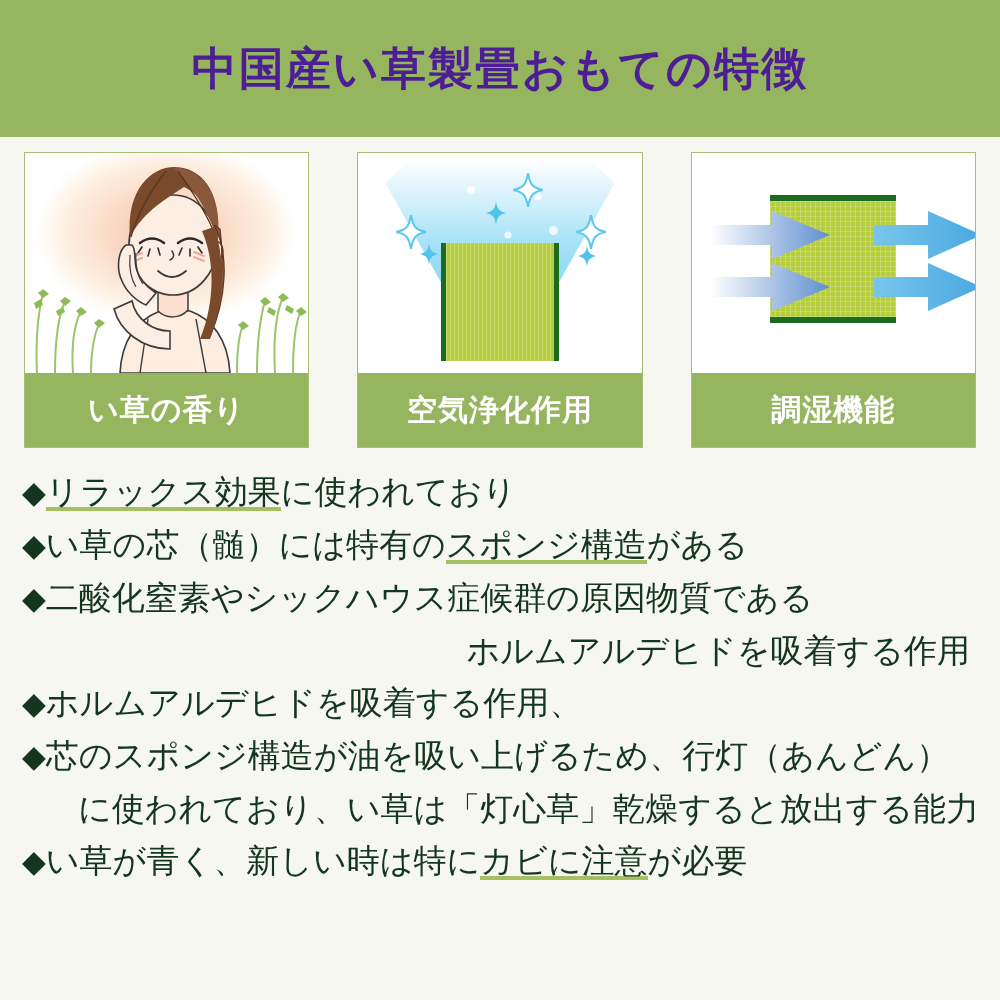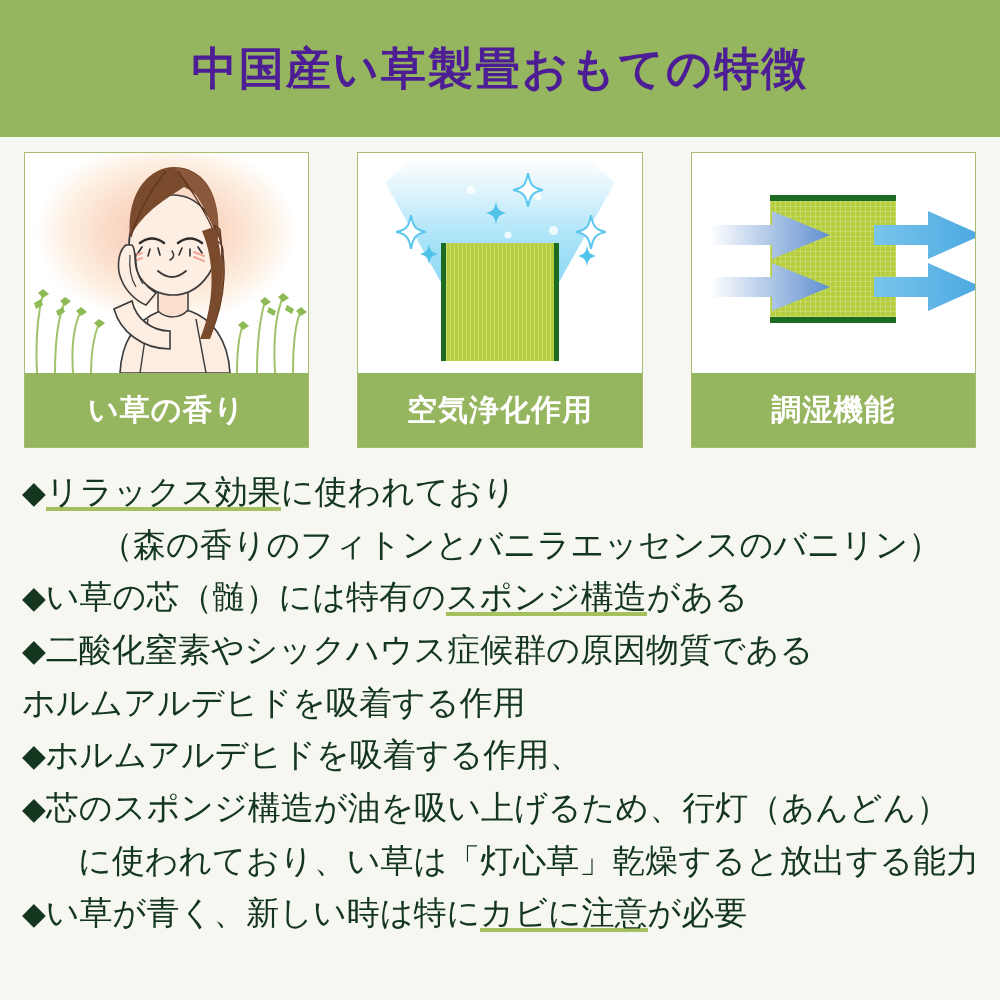--- a/index.html
+++ b/index.html
@@ -148,21 +148,21 @@
   }
   .b-line {
     font-size: 33px;
     line-height: 52px;
     white-space: nowrap;
     color: #14361f;
     letter-spacing: 0px;
   }
   .b-line.indent1 { padding-left: 78px; }
   .b-line.indent2 { padding-left: 56px; }
-  .b-line.right   { padding-right: 10px; }
+  .b-line.right   { text-align: right; padding-right: 10px; }
   .diamond {
     color: #14361f;
     font-size: 31px;
   }
   .hl {
     background-image: linear-gradient(to top, #a5c05e 0 4px, rgba(0,0,0,0) 4px 100%);
     padding-bottom: 1px;
   }
 </style>
 </head>
@@ -368,21 +368,20 @@
 
       </div>
     </div>
     <div class="card-label">調湿機能</div>
   </div>
 
 </div>
 
 <div class="bullets" id="bullet-list">
     <div class="b-line"><span class="diamond">◆</span><span class="hl">リラックス効果</span><span>に使われており</span></div>
-    <div class="b-line indent1"><span>（森の香りのフィトンとバニラエッセンスのバニリン）</span></div>
     <div class="b-line"><span class="diamond">◆</span><span>い草の芯（髄）には特有の</span><span class="hl">スポンジ構造</span><span>がある</span></div>
     <div class="b-line"><span class="diamond">◆</span><span>二酸化窒素やシックハウス症候群の原因物質である</span></div>
     <div class="b-line right"><span>ホルムアルデヒドを吸着する作用</span></div>
     <div class="b-line"><span class="diamond">◆</span><span>ホルムアルデヒドを吸着する作用、</span></div>
     <div class="b-line"><span class="diamond">◆</span><span>芯のスポンジ構造が油を吸い上げるため、行灯（あんどん）</span></div>
     <div class="b-line indent2"><span>に使われており、い草は「灯心草」乾燥すると放出する能力</span></div>
     <div class="b-line"><span class="diamond">◆</span><span>い草が青く、新しい時は特に</span><span class="hl">カビに注意</span><span>が必要</span></div>
   </div>
 
 </body></html>

